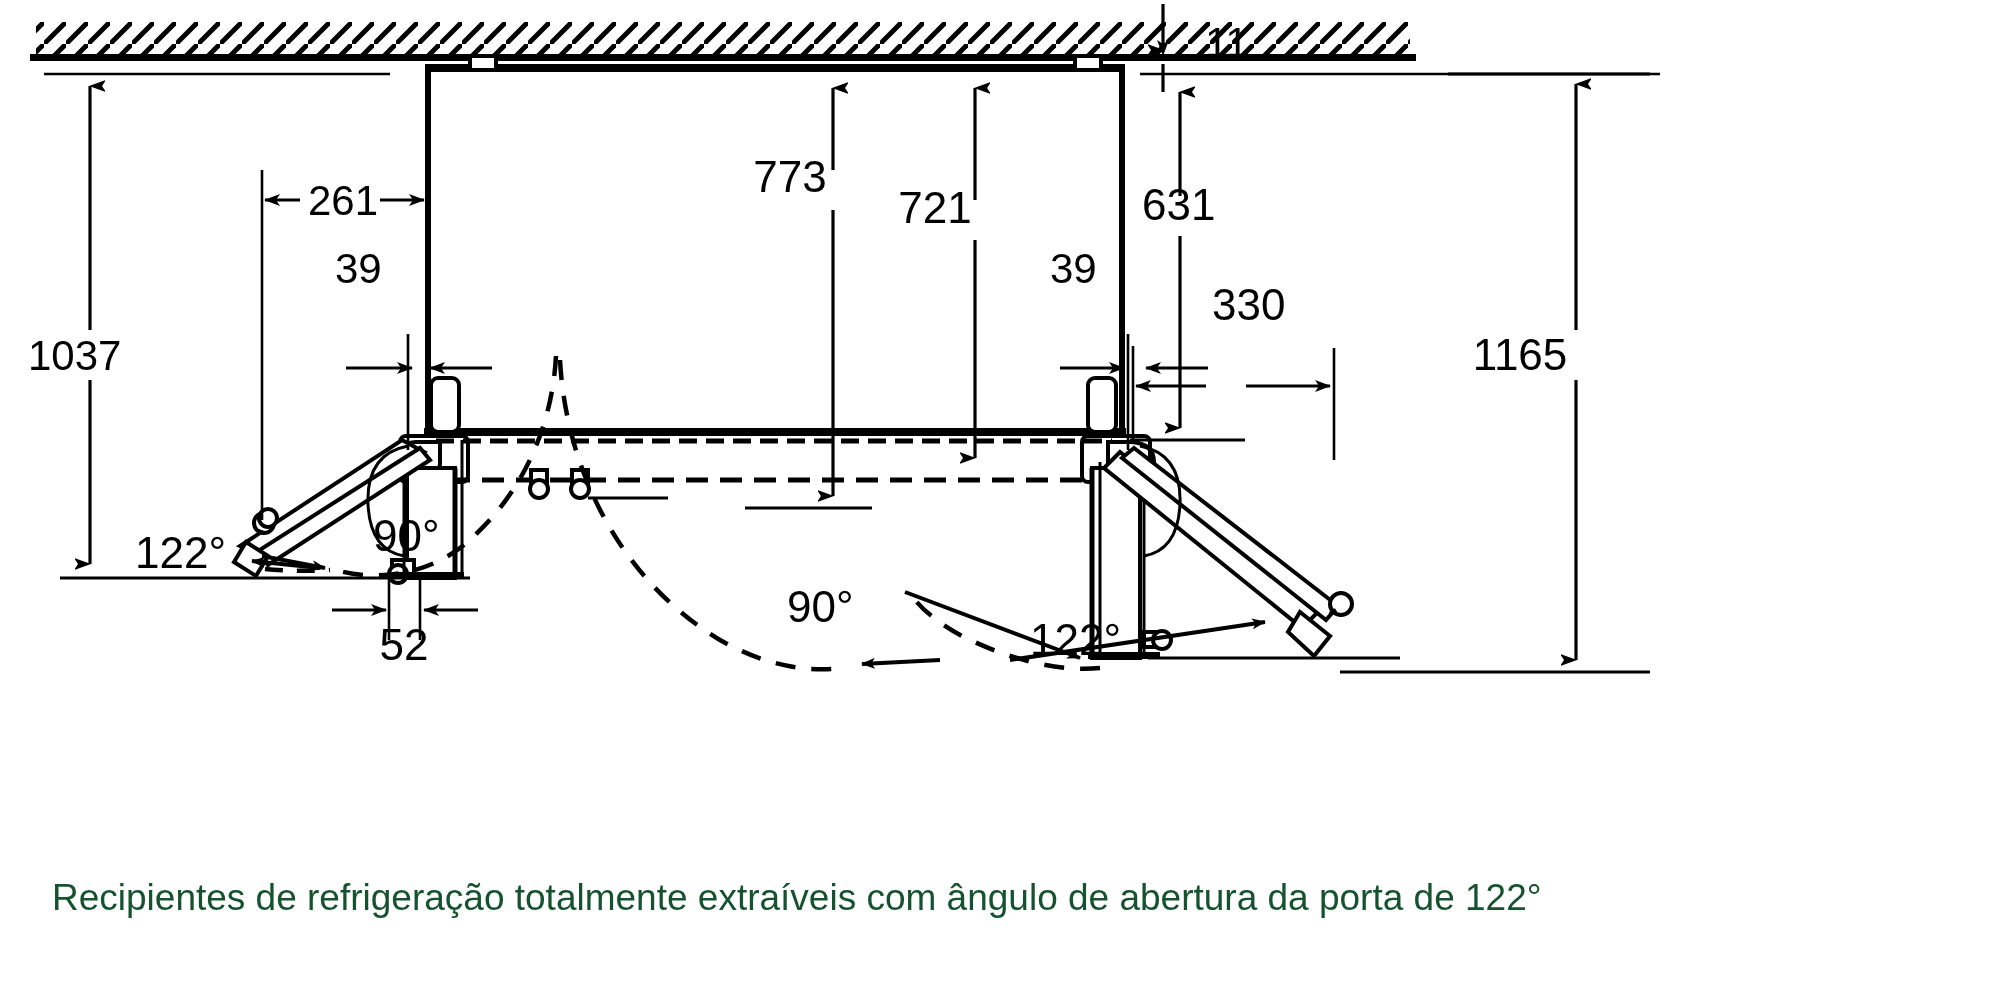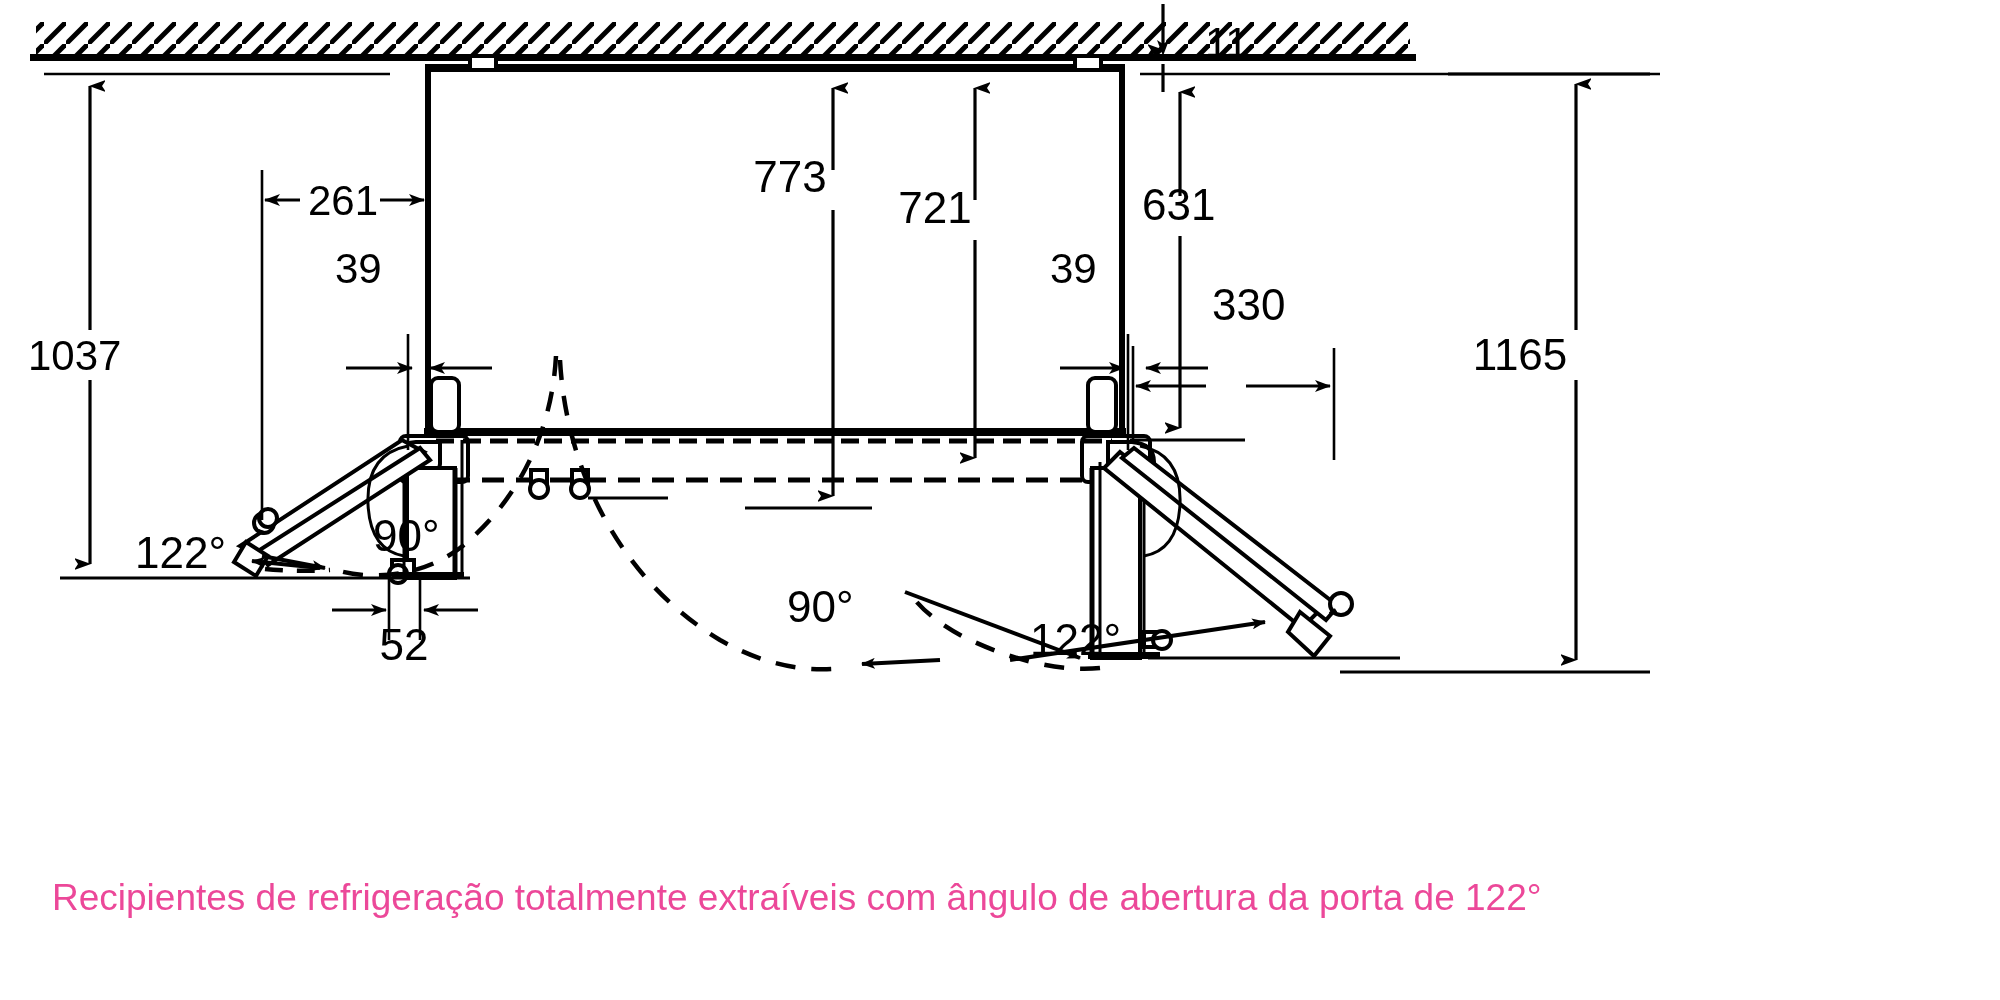--- a/index.html
+++ b/index.html
@@ -26,21 +26,21 @@
     top: 0;
     width: 2000px;
     height: 1000px;
     display: block;
   }
   .cap {
     position: absolute;
     font-family: "Liberation Sans", sans-serif;
     font-size: 37px;
     line-height: 1.1;
-    color: #ec4899;
+    color: #14532d;
     white-space: nowrap;
   }
   #caption-main {
     left: 52px;
     top: 878px;
   }
   #caption-units {
     left: 2000px;
     top: 938px;
     transform: translateX(-100%);

